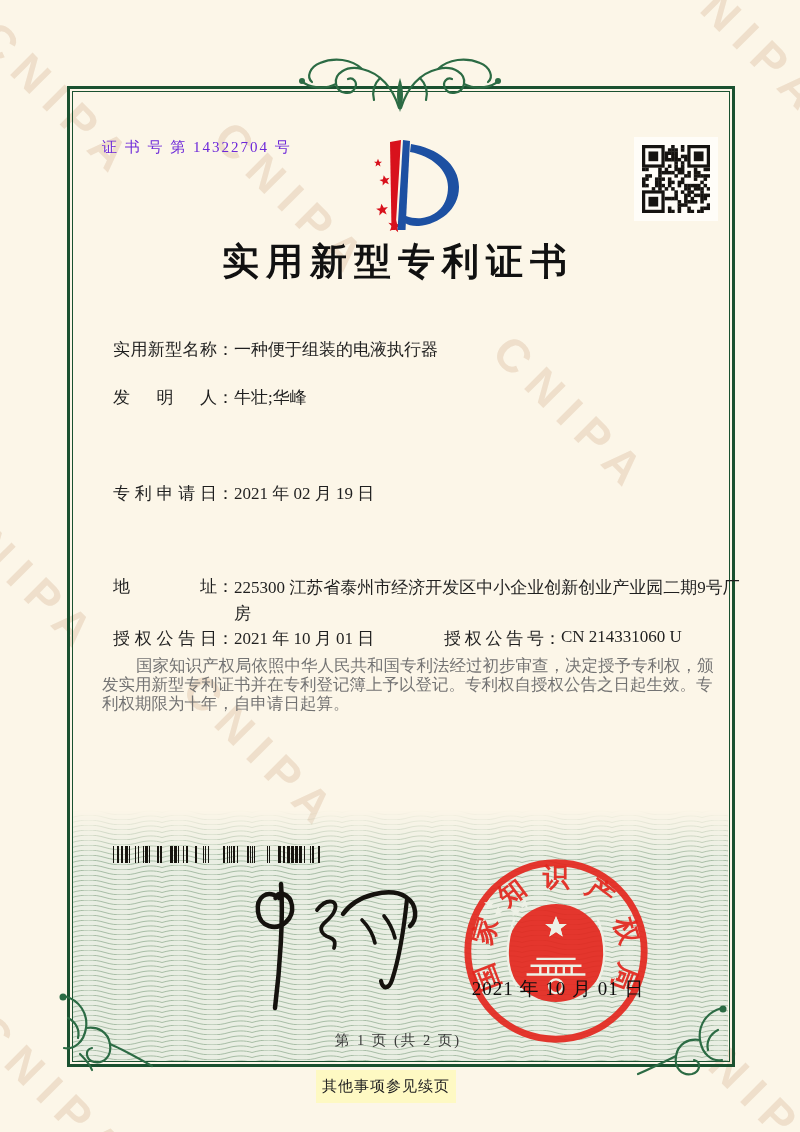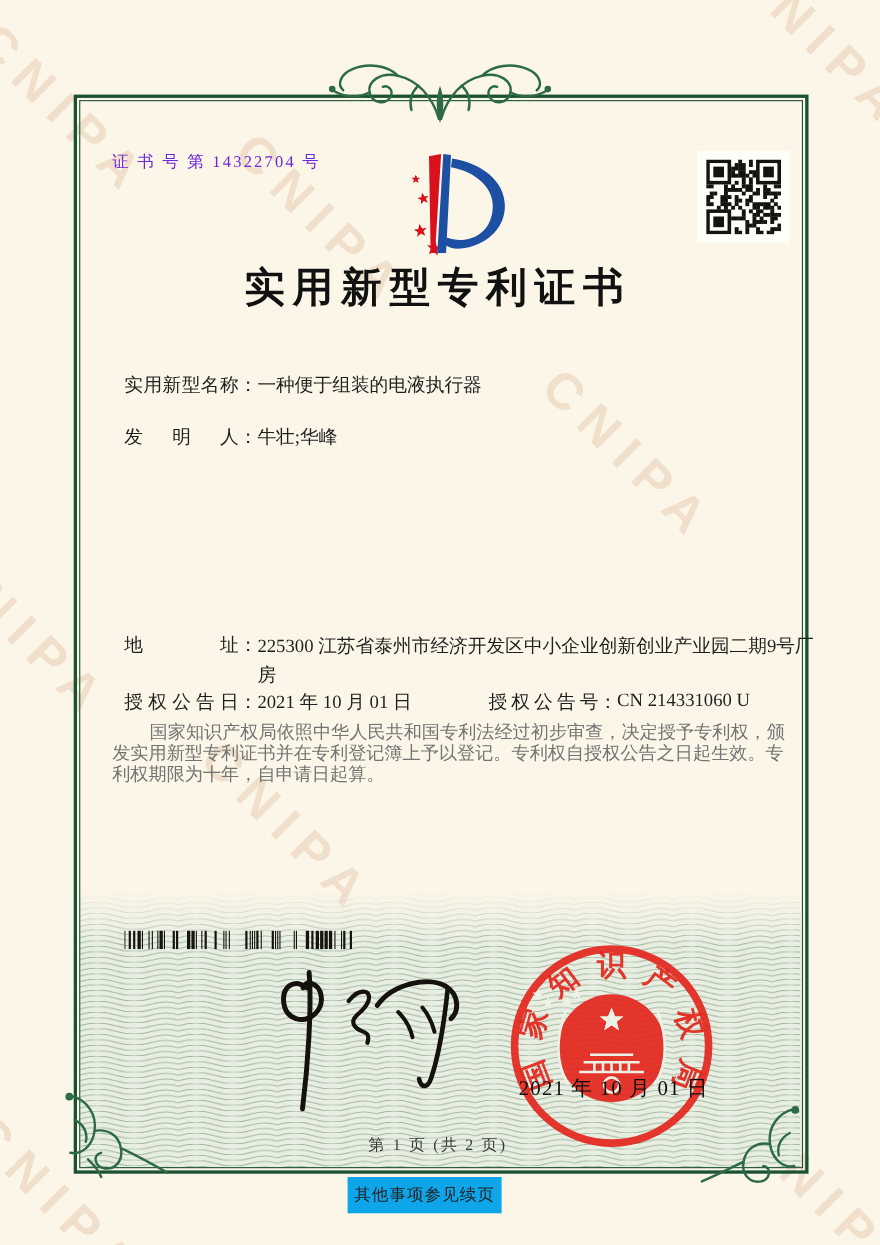--- a/index.html
+++ b/index.html
@@ -31,21 +31,21 @@
   .row2 .flabel{width:100px;}
   .paras{position:absolute;left:102px;top:656px;width:620px;font-size:16.5px;line-height:19px;color:#737373;}
   .paras p{margin:0;text-indent:34px;}
   .barcode{position:absolute;left:113px;top:846px;}
   .signer{position:absolute;left:113px;top:908px;font-size:17px;font-weight:600;letter-spacing:3px;color:#222;line-height:33px;}
   .signature{position:absolute;left:213px;top:868px;}
   .seal{position:absolute;left:458px;top:853px;}
   .sealdate{position:absolute;left:460px;top:976px;width:196px;text-align:center;
             font-size:19px;color:#0e0e0e;letter-spacing:1px;white-space:nowrap;}
   .pagefoot{position:absolute;left:67px;top:1031px;width:662px;text-align:center;font-size:14.5px;color:#3a3a3a;letter-spacing:2px;}
-  .contbox{position:absolute;left:316px;top:1070px;width:140px;height:33px;background:#0ea5e9;
+  .contbox{position:absolute;left:316px;top:1070px;width:140px;height:33px;background:#fef9c3;
            display:flex;align-items:center;justify-content:center;font-size:15px;color:#222;letter-spacing:1px;}
   .orn{position:absolute;pointer-events:none;}
 </style>
 </head>
 <body>
 
 <div class="page">
 
   <span class="wm" style="left:58px;top:100px">CNIPA</span>
   <span class="wm" style="left:748px;top:38px">CNIPA</span>
@@ -275,20 +275,23 @@
   </div>
 
   <div class="title">实用新型专利证书</div>
 
   <div class="row" style="top:338px">
     <span class="flabel">实用新型名称</span><span class="colon">：</span><span class="fval">一种便于组装的电液执行器</span>
   </div>
   <div class="row" style="top:386px">
     <span class="flabel">发明人</span><span class="colon">：</span><span class="fval">牛壮;华峰</span>
   </div>
+  <div class="row" style="top:482px">
+    <span class="flabel">专利申请日</span><span class="colon">：</span><span class="fval">2021 年 02 月 19 日</span>
+  </div>
   <div class="row" style="top:575px">
     <span class="flabel">地址</span><span class="colon">：</span><span class="fval wrap">225300 江苏省泰州市经济开发区中小企业创新创业产业园二期9号厂房</span>
   </div>
   <div class="row" style="top:627px">
     <span class="flabel">授权公告日</span><span class="colon">：</span><span class="fval">2021 年 10 月 01 日</span>
   </div>
   <div class="row2" style="top:627px">
     <span class="flabel">授权公告号</span><span class="colon">：</span><span class="fval">CN 214331060 U</span>
   </div>
 

